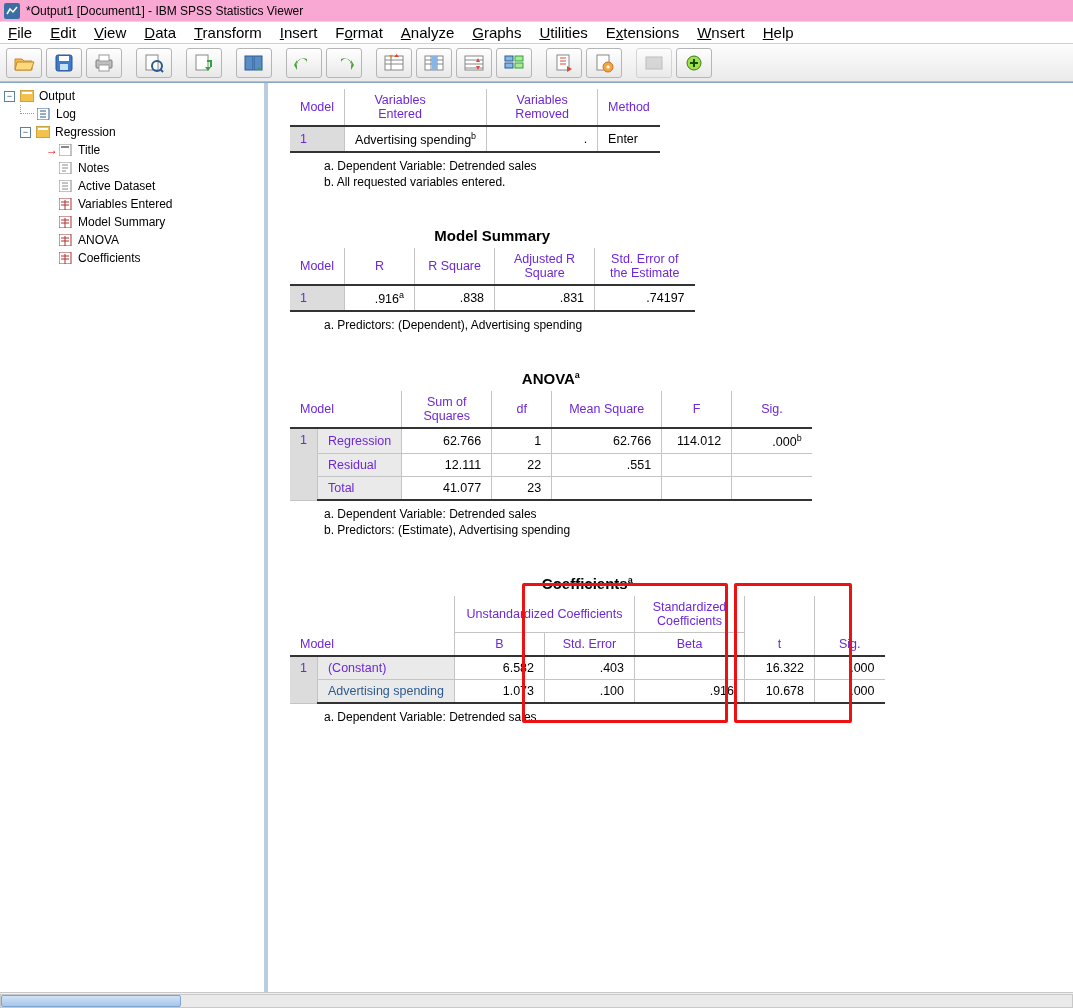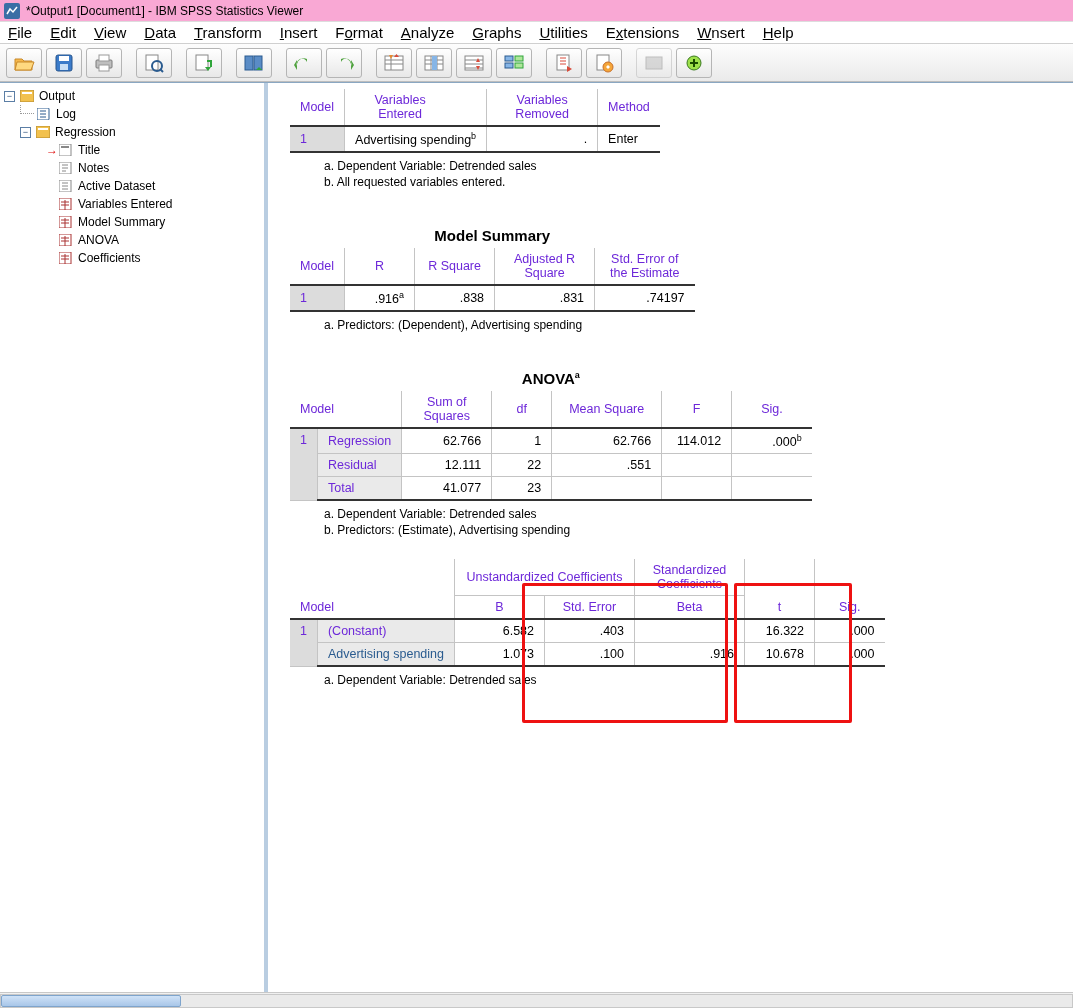--- a/index.html
+++ b/index.html
@@ -478,20 +478,21 @@
             <td class="num last-col"></td>
           </tr>
         </tbody>
       </table>
       <div class="footnote">a. Dependent Variable: Detrended sales</div>
       <div class="footnote">b. Predictors: (Estimate), Advertising spending</div>
     </div>
 
     
     <div class="t-block" style="position:relative;">
+      <div class="section-title"><span>Coefficients</span><sup class="fn">a</sup></div>
       <table class="spss-table" id="coeff-table">
         <thead>
           <tr class="top">
             <th colspan="2" rowspan="2" style="vertical-align:bottom;text-align:left">Model</th>
             <th colspan="2" style="border-bottom:1px solid #c4c4c4">Unstandardized Coefficients</th>
             <th style="border-bottom:1px solid #c4c4c4;width:110px"><span>Standardized Coefficients</span></th>
             <th rowspan="2" style="width:70px;vertical-align:bottom">t</th>
             <th rowspan="2" class="last-col" style="width:70px;vertical-align:bottom">Sig.</th>
           </tr>
           <tr>

